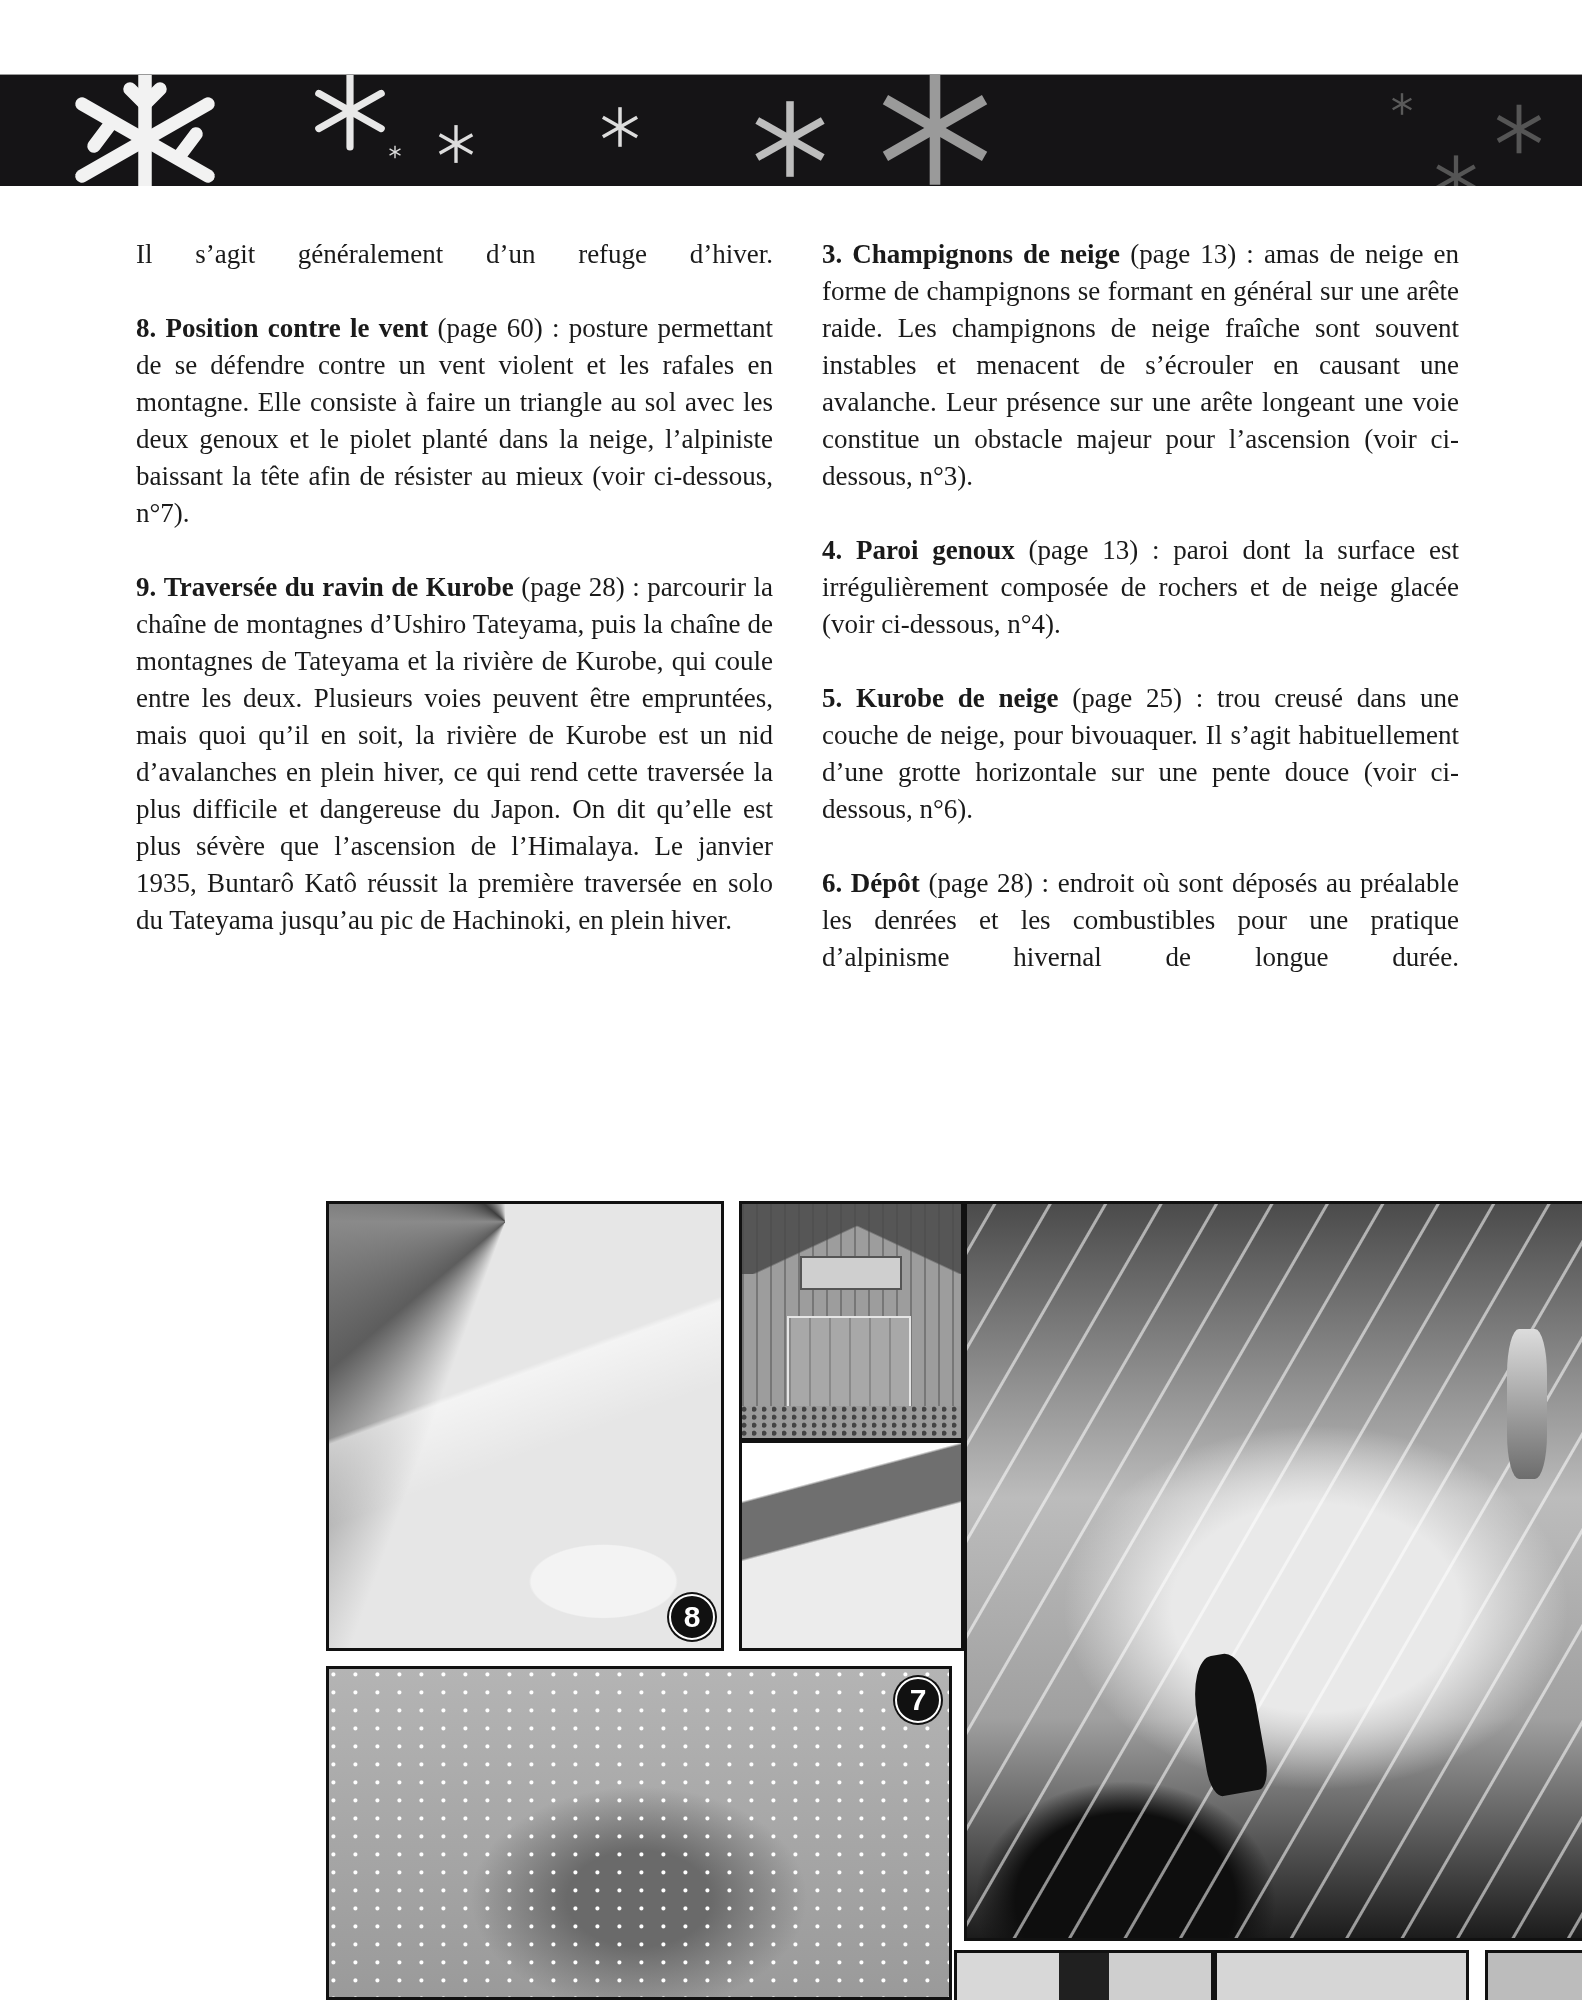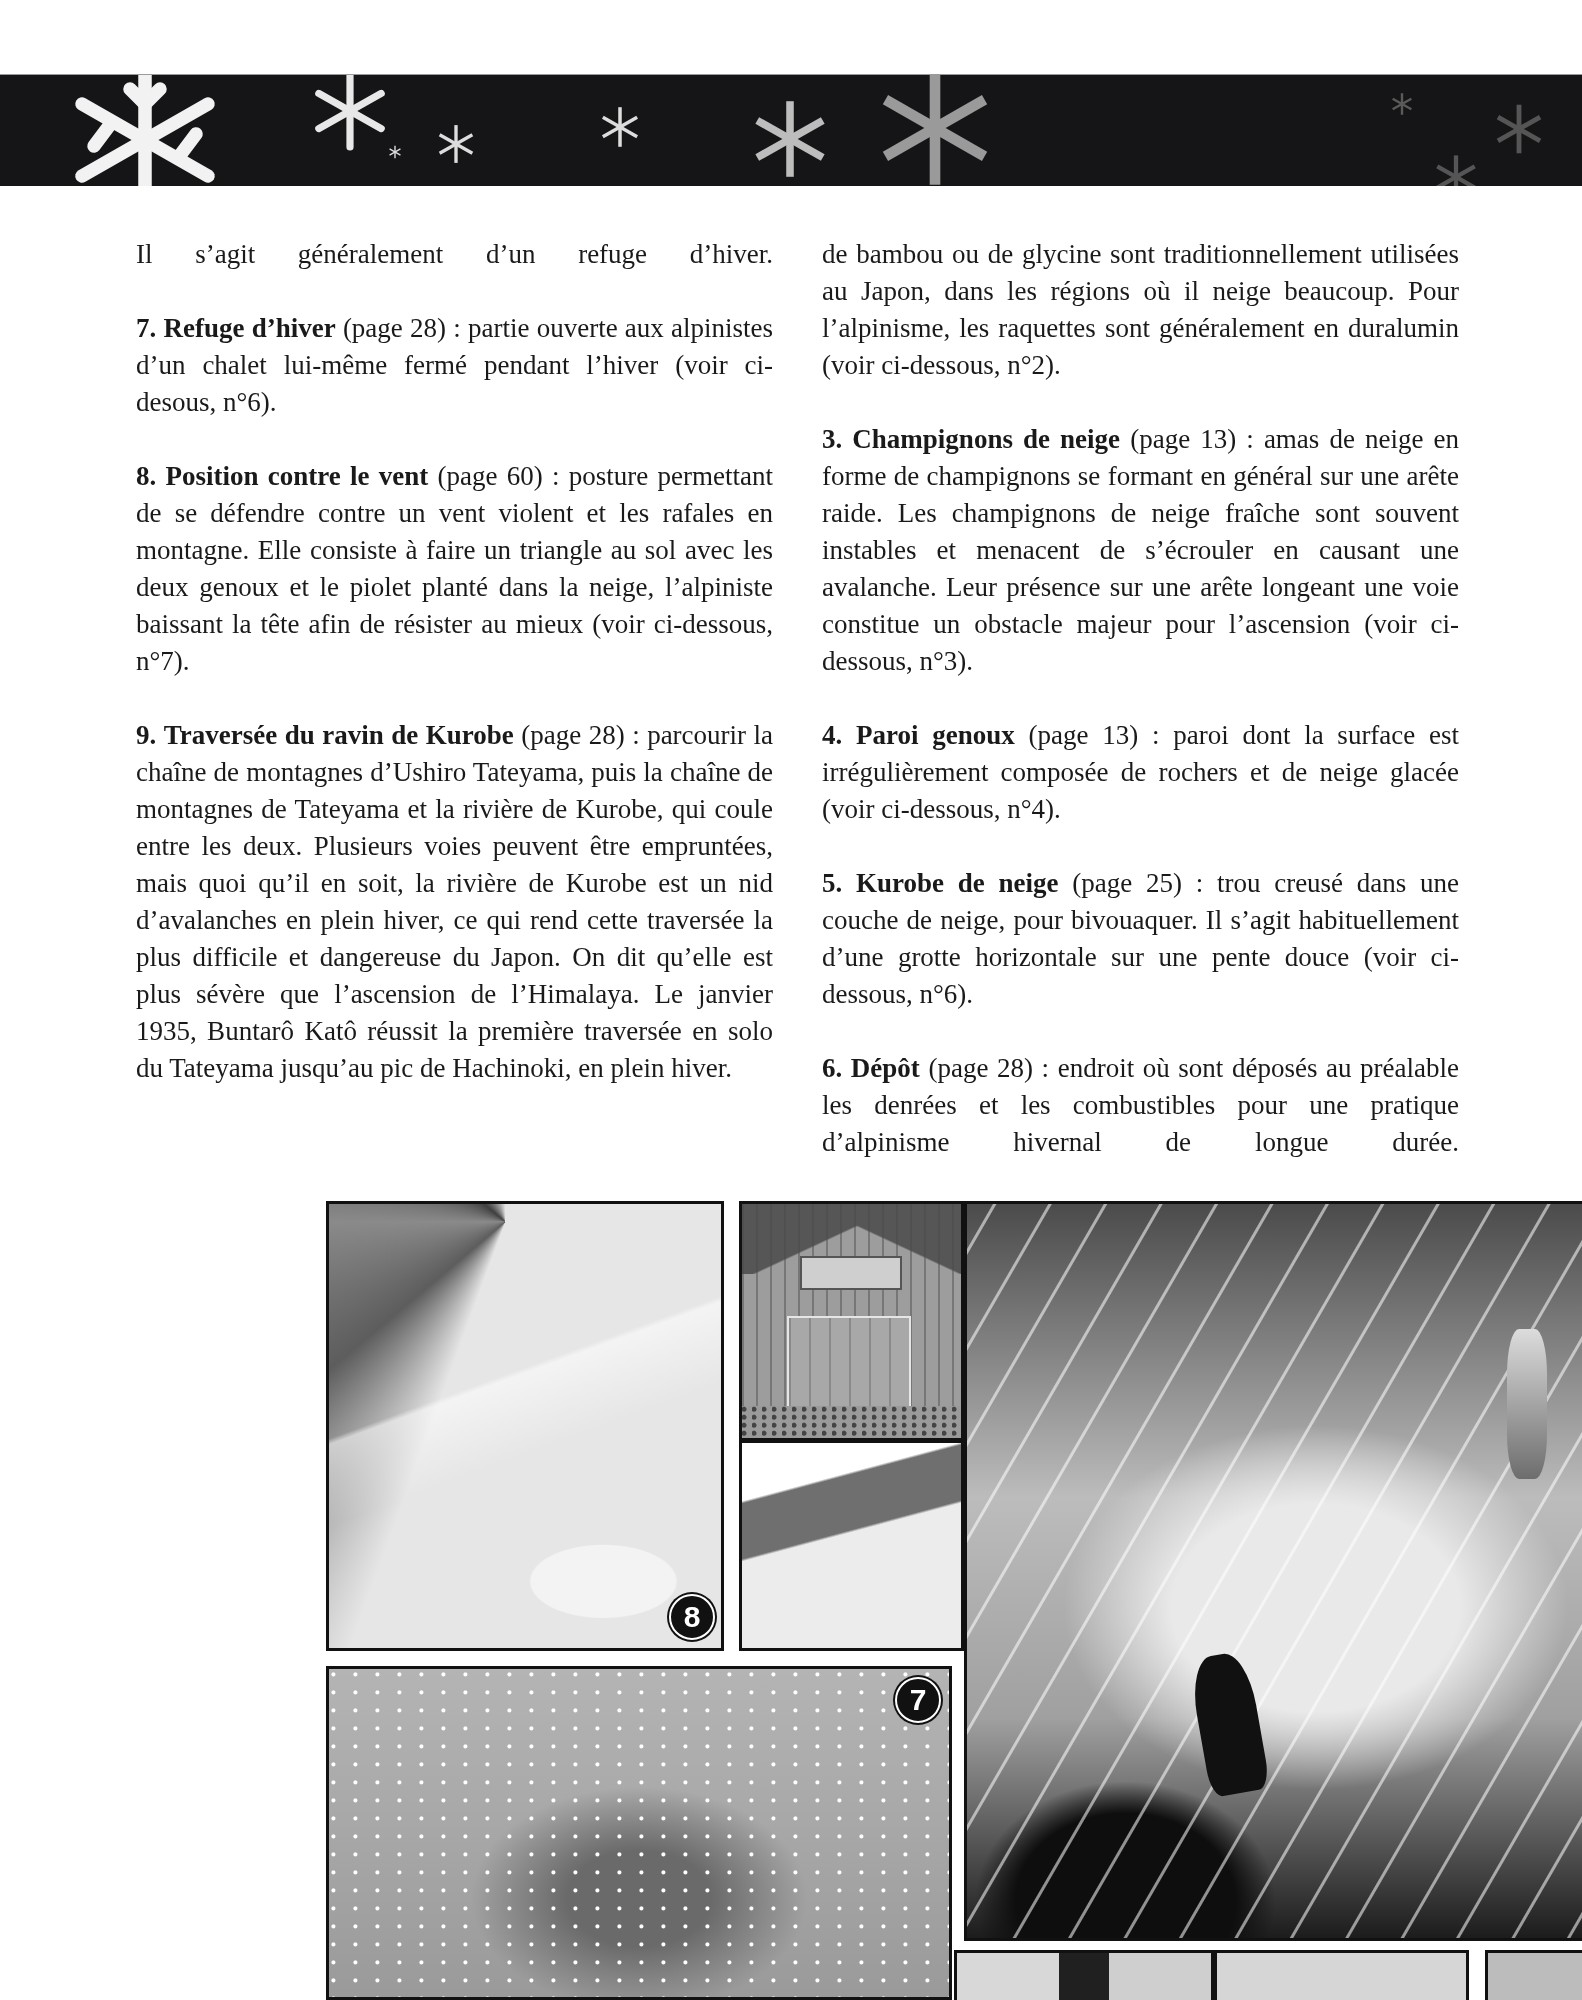--- a/index.html
+++ b/index.html
@@ -154,44 +154,37 @@
           <line x1="-39" y1="-22" x2="39" y2="22"></line>
           <line x1="-39" y1="22" x2="39" y2="-22"></line>
         </g>
       </svg>
   </div>
 </div>
 
 <div class="col col-left">
   <p class="para justify-last">Il s’agit généralement d’un refuge d’hiver.</p>
 
-  <p class="para">
-    <span class="entry-title">7.</span>
-    <span class="entry-title">Refuge d’hiver</span>
-    <span>(page 28)</span>
-    <span>: partie ouverte aux alpinistes d’un chalet lui-même fermé pendant l’hiver (voir ci-desous, n°6).</span>
-  </p>
 
   <p class="para">
     <span class="entry-title">8.</span>
     <span class="entry-title">Position contre le vent</span>
     <span>(page 60)</span>
     <span>: posture permettant de se défendre contre un vent violent et les rafales en montagne. Elle consiste à faire un triangle au sol avec les deux genoux et le piolet planté dans la neige, l’alpiniste baissant la tête afin de résister au mieux (voir ci-dessous, n°7).</span>
   </p>
 
   <p class="para">
     <span class="entry-title">9.</span>
     <span class="entry-title">Traversée du ravin de Kurobe</span>
     <span>(page 28)</span>
     <span>: parcourir la chaîne de montagnes d’Ushiro Tateyama, puis la chaîne de montagnes de Tateyama et la rivière de Kurobe, qui coule entre les deux. Plusieurs voies peuvent être empruntées, mais quoi qu’il en soit, la rivière de Kurobe est un nid d’avalanches en plein hiver, ce qui rend cette traversée la plus difficile et dangereuse du Japon. On dit qu’elle est plus sévère que l’ascension de l’Himalaya. Le janvier 1935, Buntarô Katô réussit la première traversée en solo du Tateyama jusqu’au pic de Hachinoki, en plein hiver.</span>
   </p>
 </div>
 
 <div class="col col-right">
-  <p class="para">de bambou ou de glycine sont traditionnellement utilisées au Japon, dans les régions où il neige beaucoup. Pour l’alpinisme, les raquettes sont généralement en duralumin (voir ci-dessous, n°2).</p>
 
   <p class="para">
     <span class="entry-title">3.</span>
     <span class="entry-title">Champignons de neige</span>
     <span>(page 13)</span>
     <span>: amas de neige en forme de champignons se formant en général sur une arête raide. Les champignons de neige fraîche sont souvent instables et menacent de s’écrouler en causant une avalanche. Leur présence sur une arête longeant une voie constitue un obstacle majeur pour l’ascension (voir ci-dessous, n°3).</span>
   </p>
 
   <p class="para">
     <span class="entry-title">4.</span>

